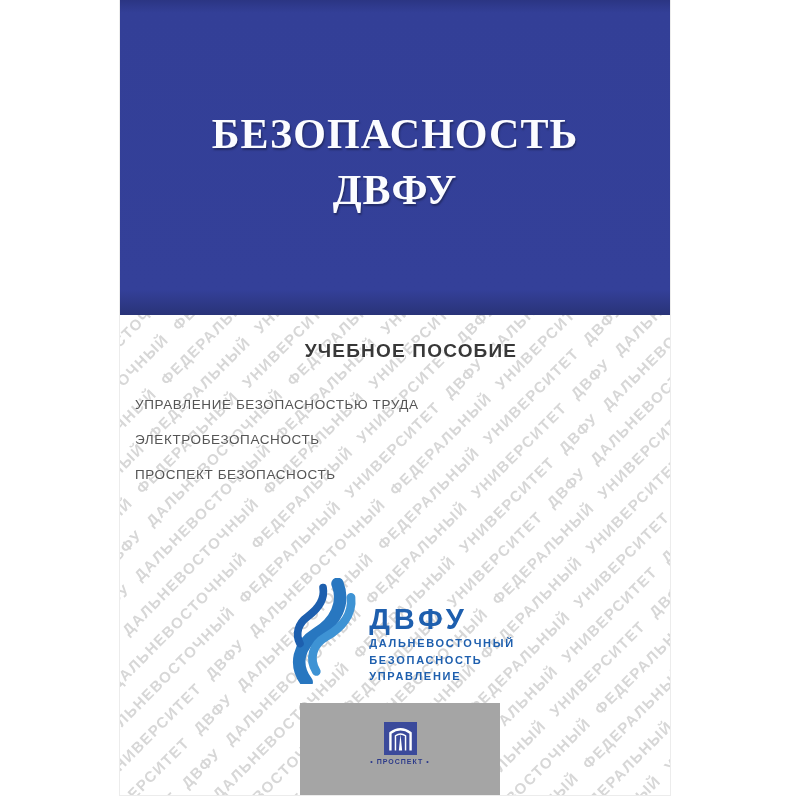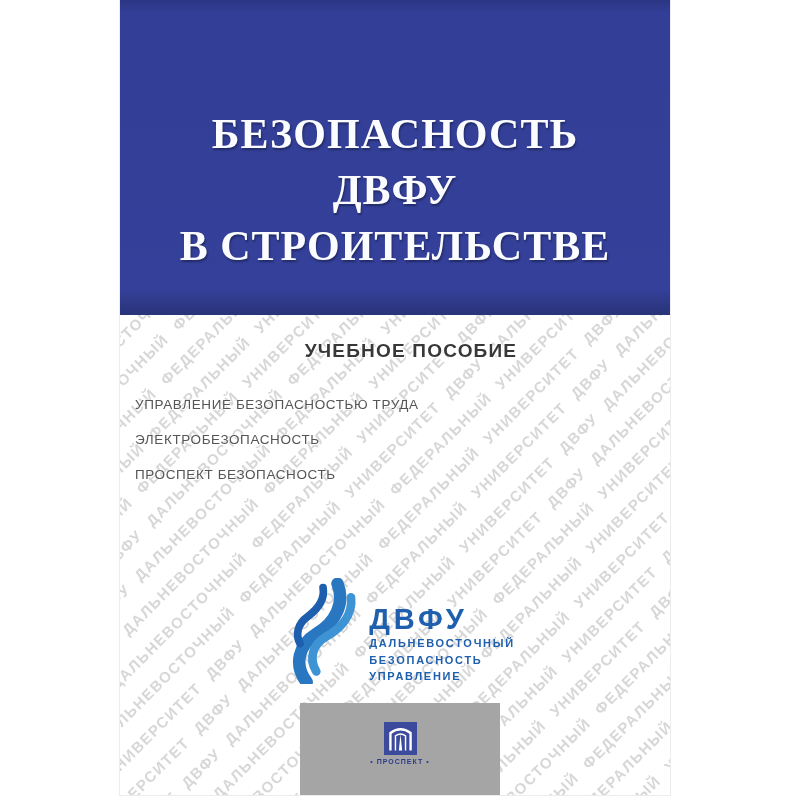--- a/index.html
+++ b/index.html
@@ -136,21 +136,20 @@
         <div class="wm-line" style="margin-left: -8px;">ДВФУ ДАЛЬНЕВОСТОЧНЫЙ ФЕДЕРАЛЬНЫЙ УНИВЕРСИТЕТ   ДВФУ ДАЛЬНЕВОСТОЧНЫЙ ФЕДЕРАЛЬНЫЙ УНИВЕРСИТЕТ   ДВФУ ДАЛЬНЕВОСТОЧНЫЙ ФЕДЕРАЛЬНЫЙ УНИВЕРСИТЕТ   ДВФУ ДАЛЬНЕВОСТОЧНЫЙ ФЕДЕРАЛЬНЫЙ УНИВЕРСИТЕТ   ДВФУ ДАЛЬНЕВОСТОЧНЫЙ ФЕДЕРАЛЬНЫЙ УНИВЕРСИТЕТ   ДВФУ ДАЛЬНЕВОСТОЧНЫЙ ФЕДЕРАЛЬНЫЙ УНИВЕРСИТЕТ   ДВФУ ДАЛЬНЕВОСТОЧНЫЙ ФЕДЕРАЛЬНЫЙ УНИВЕРСИТЕТ   </div>
         <div class="wm-line" style="margin-left: -55px;">ДВФУ ДАЛЬНЕВОСТОЧНЫЙ ФЕДЕРАЛЬНЫЙ УНИВЕРСИТЕТ   ДВФУ ДАЛЬНЕВОСТОЧНЫЙ ФЕДЕРАЛЬНЫЙ УНИВЕРСИТЕТ   ДВФУ ДАЛЬНЕВОСТОЧНЫЙ ФЕДЕРАЛЬНЫЙ УНИВЕРСИТЕТ   ДВФУ ДАЛЬНЕВОСТОЧНЫЙ ФЕДЕРАЛЬНЫЙ УНИВЕРСИТЕТ   ДВФУ ДАЛЬНЕВОСТОЧНЫЙ ФЕДЕРАЛЬНЫЙ УНИВЕРСИТЕТ   ДВФУ ДАЛЬНЕВОСТОЧНЫЙ ФЕДЕРАЛЬНЫЙ УНИВЕРСИТЕТ   ДВФУ ДАЛЬНЕВОСТОЧНЫЙ ФЕДЕРАЛЬНЫЙ УНИВЕРСИТЕТ   </div>
         <div class="wm-line" style="margin-left: -102px;">ДВФУ ДАЛЬНЕВОСТОЧНЫЙ ФЕДЕРАЛЬНЫЙ УНИВЕРСИТЕТ   ДВФУ ДАЛЬНЕВОСТОЧНЫЙ ФЕДЕРАЛЬНЫЙ УНИВЕРСИТЕТ   ДВФУ ДАЛЬНЕВОСТОЧНЫЙ ФЕДЕРАЛЬНЫЙ УНИВЕРСИТЕТ   ДВФУ ДАЛЬНЕВОСТОЧНЫЙ ФЕДЕРАЛЬНЫЙ УНИВЕРСИТЕТ   ДВФУ ДАЛЬНЕВОСТОЧНЫЙ ФЕДЕРАЛЬНЫЙ УНИВЕРСИТЕТ   ДВФУ ДАЛЬНЕВОСТОЧНЫЙ ФЕДЕРАЛЬНЫЙ УНИВЕРСИТЕТ   ДВФУ ДАЛЬНЕВОСТОЧНЫЙ ФЕДЕРАЛЬНЫЙ УНИВЕРСИТЕТ   </div>
       </div>
   </div>
 
   <div class="header">
     <div class="title">
       <span>БЕЗОПАСНОСТЬ</span>
       <span>ДВФУ</span>
-      <span>В СТРОИТЕЛЬСТВЕ</span>
     </div>
   </div>
 
   <div class="subtitle">УЧЕБНОЕ ПОСОБИЕ</div>
 
   <div class="topics">
     <div class="topic-line">УПРАВЛЕНИЕ БЕЗОПАСНОСТЬЮ ТРУДА</div>
     <div class="topic-line">ЭЛЕКТРОБЕЗОПАСНОСТЬ</div>
     <div class="topic-line">ПРОСПЕКТ БЕЗОПАСНОСТЬ</div>
   </div>

